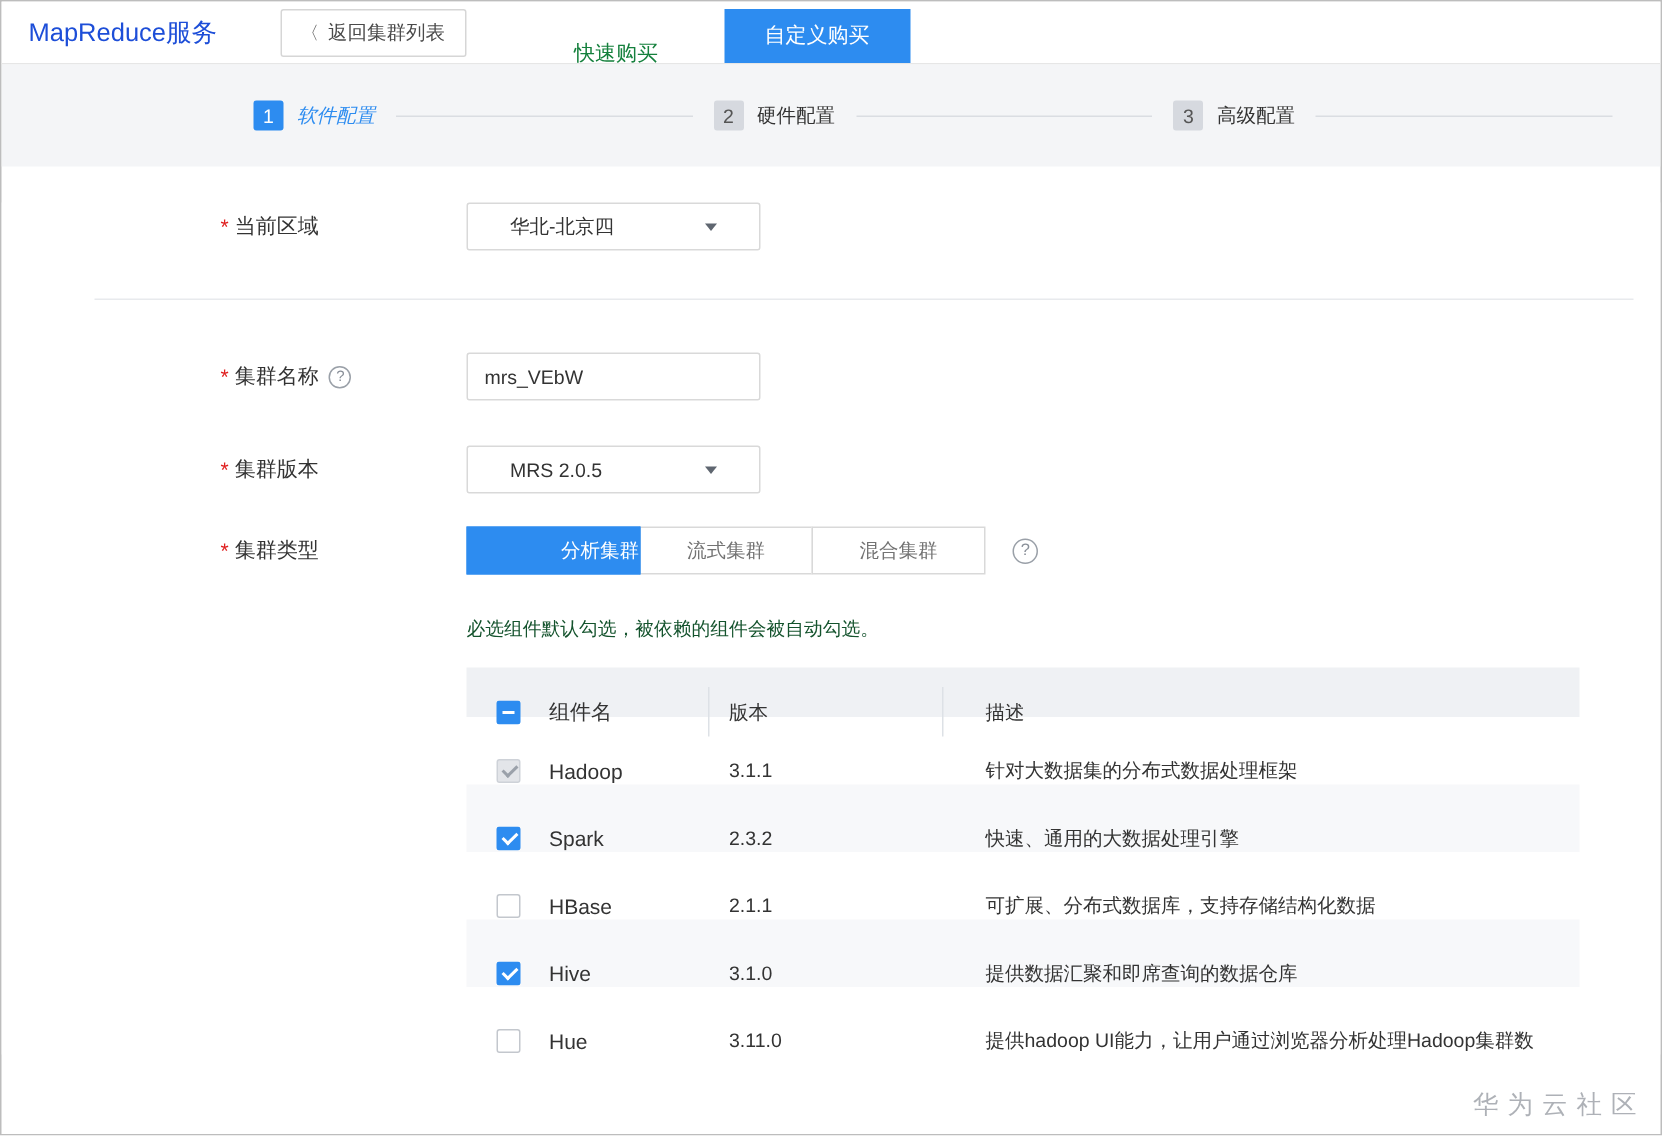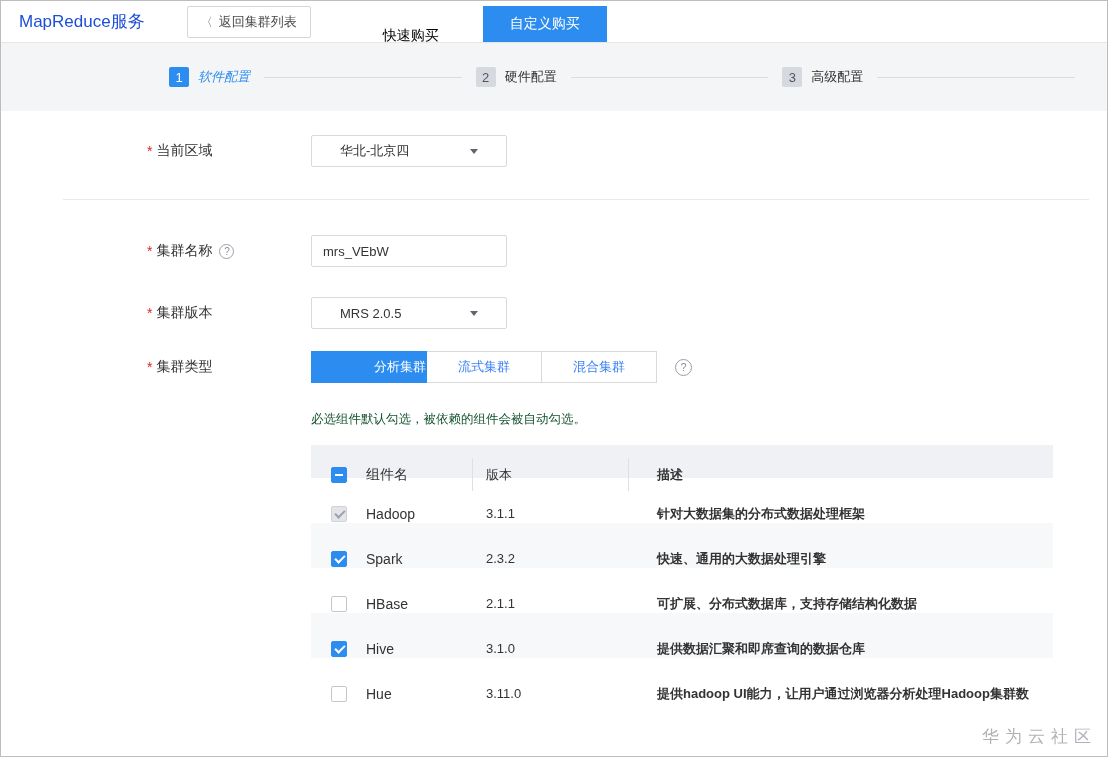--- a/index.html
+++ b/index.html
@@ -32,21 +32,21 @@
   .back-btn{
     margin-left:42px;
     display:inline-flex;align-items:center;gap:6px;
     border:1px solid #d6d6d6;border-radius:2px;
     background:#fff;color:#4a4a4a;
     font-size:13px;padding:6px 13px;cursor:pointer;
     font-family:inherit;
   }
   .back-btn .chev{font-size:12px;color:#666;line-height:1;}
   .tab-quick{
-    margin-left:72px;font-size:14px;color:#000000;cursor:pointer;margin-top:28px;
+    margin-left:72px;font-size:14px;color:#15803d;cursor:pointer;margin-top:28px;
   }
   .tab-custom{
     margin-left:44px;align-self:flex-end;
     height:36px;padding:0 27px;
     display:flex;align-items:center;
     background:var(--accent);color:#fff;
     font-size:14px;cursor:pointer;
   }
   
   .steps-strip{
@@ -99,21 +99,21 @@
   }
   .caret{
     width:0;height:0;
     border-left:4px solid transparent;border-right:4px solid transparent;
     border-top:5px solid #5f6670;
   }
   .text-input{padding:0 11px;font-family:inherit;outline:none;}
   .type-group{display:flex;}
   .type-btn{
     width:116px;height:32px;
-    border:1px solid #d9d9d9;background:#fff;color:#3b82f6;
+    border:1px solid #d9d9d9;background:#fff;color:#737373;
     font-size:13px;cursor:pointer;margin-left:-1px;
     font-family:inherit;
   }
   .type-btn:first-child{margin-left:0;}
   .type-btn.active{
     background:var(--accent);border-color:var(--accent);
     color:#fff;position:relative;z-index:1;text-align:right;
   }
   .hint{
     margin:28px 0 0 310px;
@@ -126,21 +126,21 @@
     grid-template-columns:46px 116px 156px 1fr;
     align-items:center;
   }
   .thead{height:33px;background:#eff1f4;color:#333;font-size:13px;}
   .trow{height:45px;font-size:13px;color:#333;background:#fff;}
   .tbody .trow:nth-child(even){background:#f7f8fa;}
   .cell{overflow:hidden;white-space:nowrap;margin-top:26px;}
   .c-cb{padding-left:20px;display:flex;align-items:center;}
   .c-name{padding-left:9px;font-size:14px;}
   .c-ver{padding-left:13px;}
-  .c-desc{padding-left:28px;font-weight:bold;}
+  .c-desc{padding-left:28px;}
   .thead .c-name,.thead .c-ver{
     border-right:1px solid #dde1e6;height:100%;
     display:flex;align-items:center;
   }
   
   .cb{
     width:16px;height:16px;flex:none;
     border:1px solid #c3c7cd;border-radius:2px;
     background:#fff;position:relative;display:inline-block;
     cursor:pointer;

